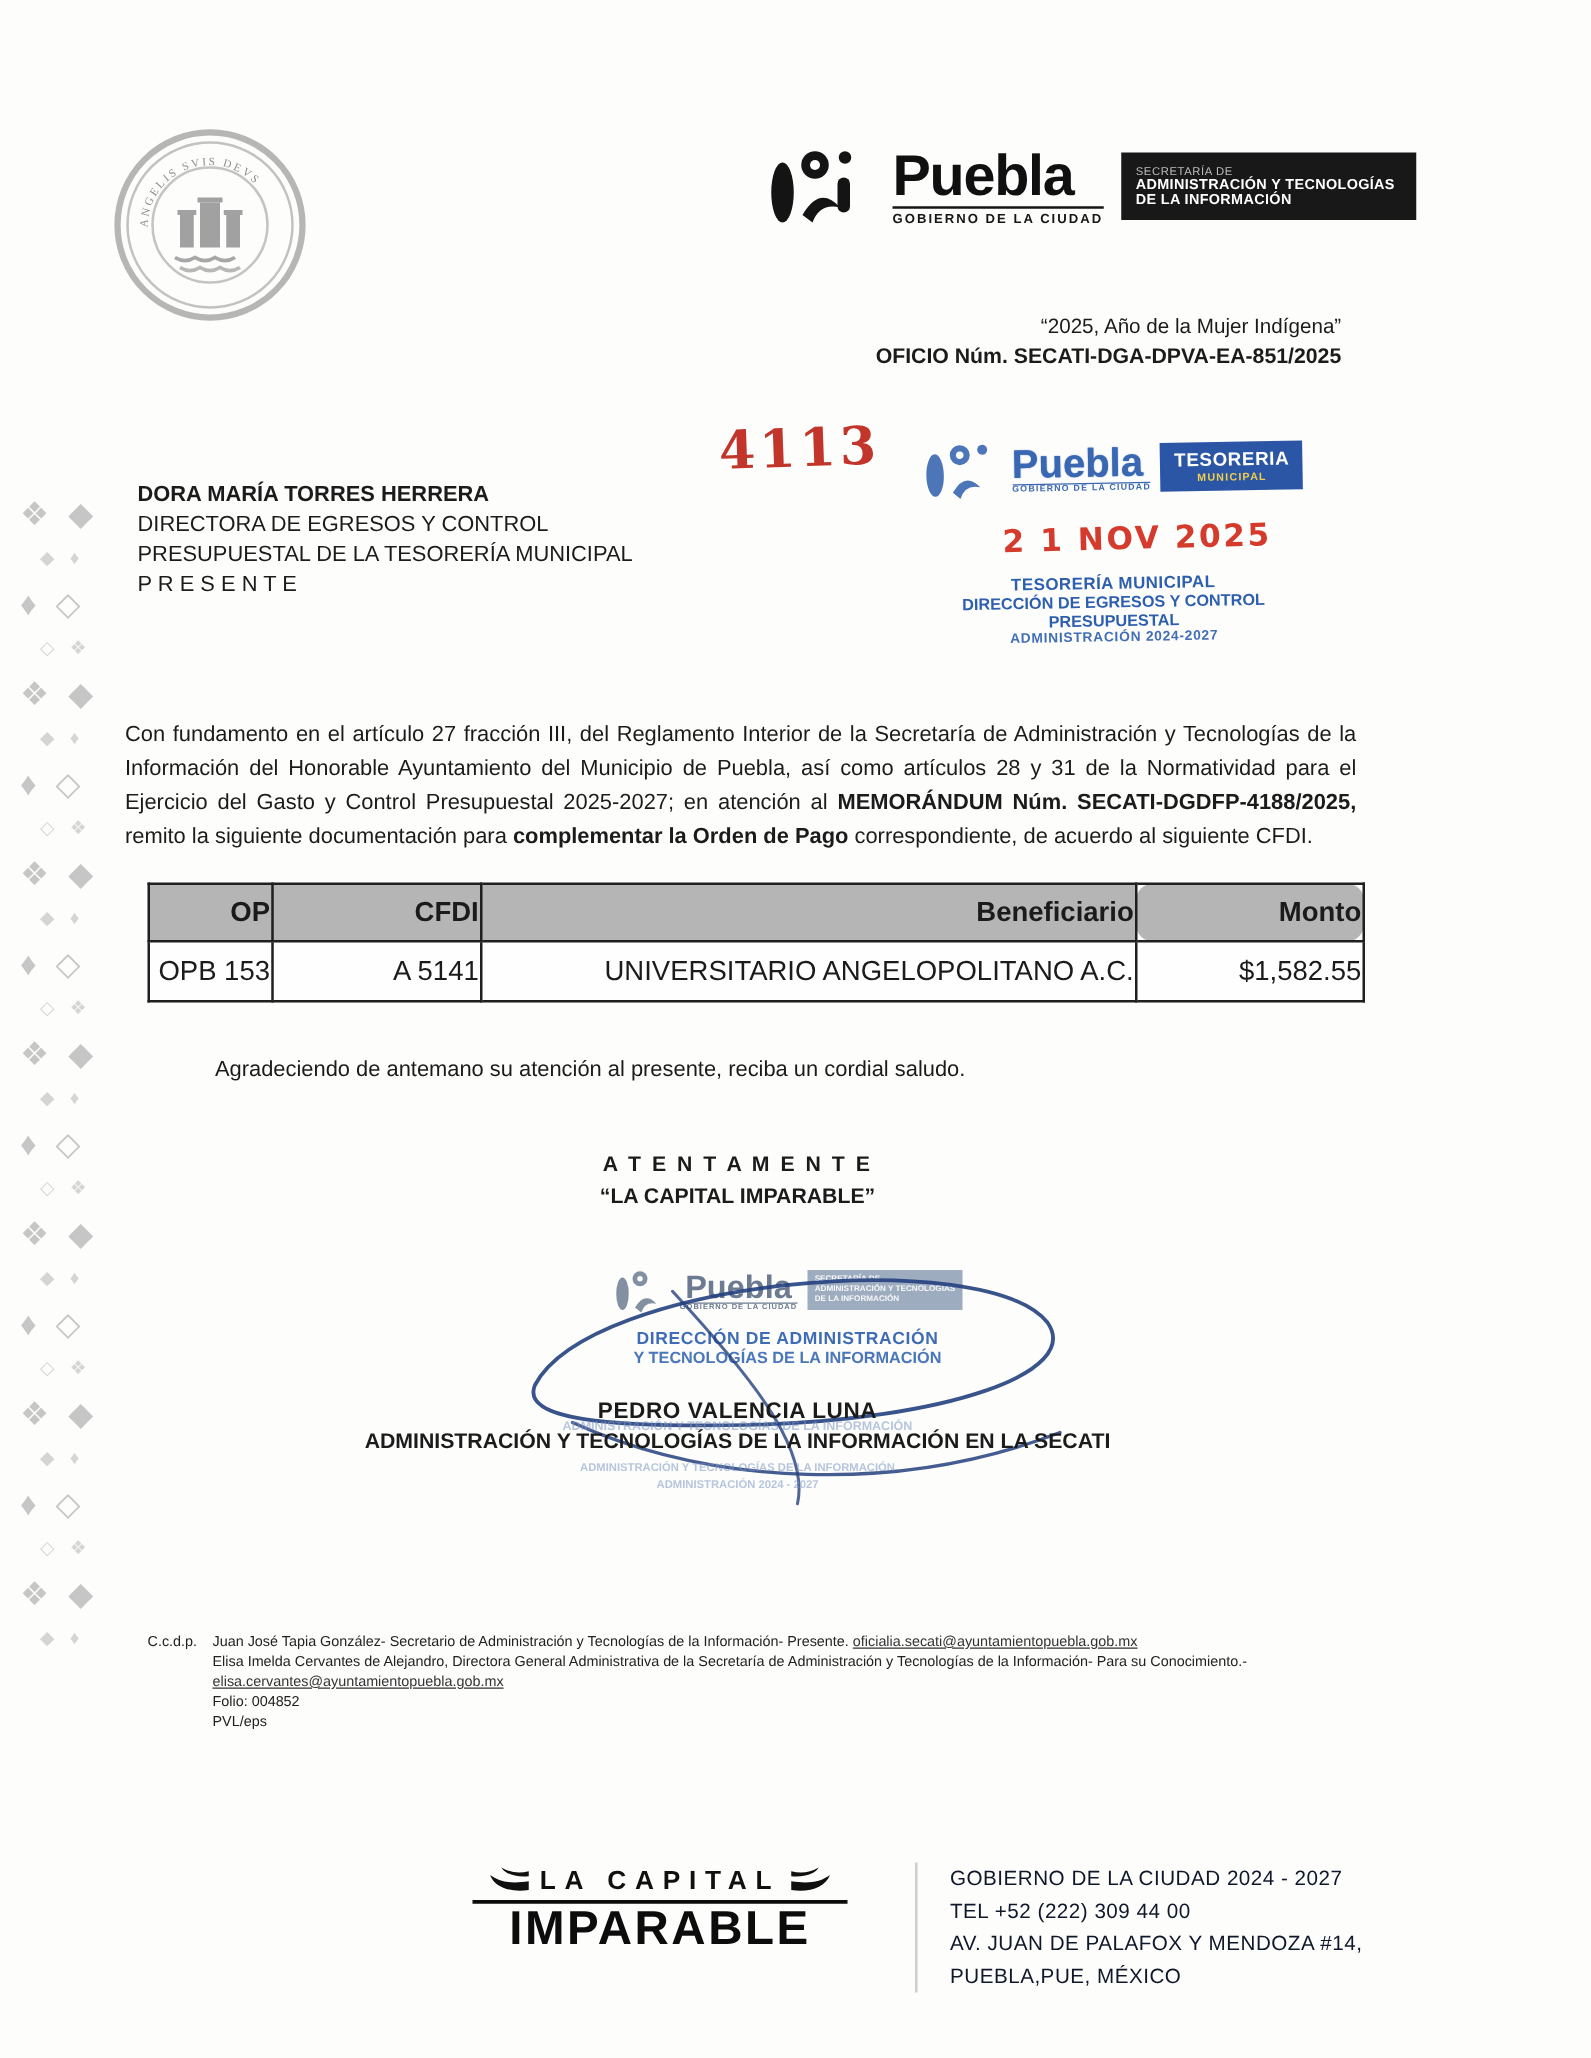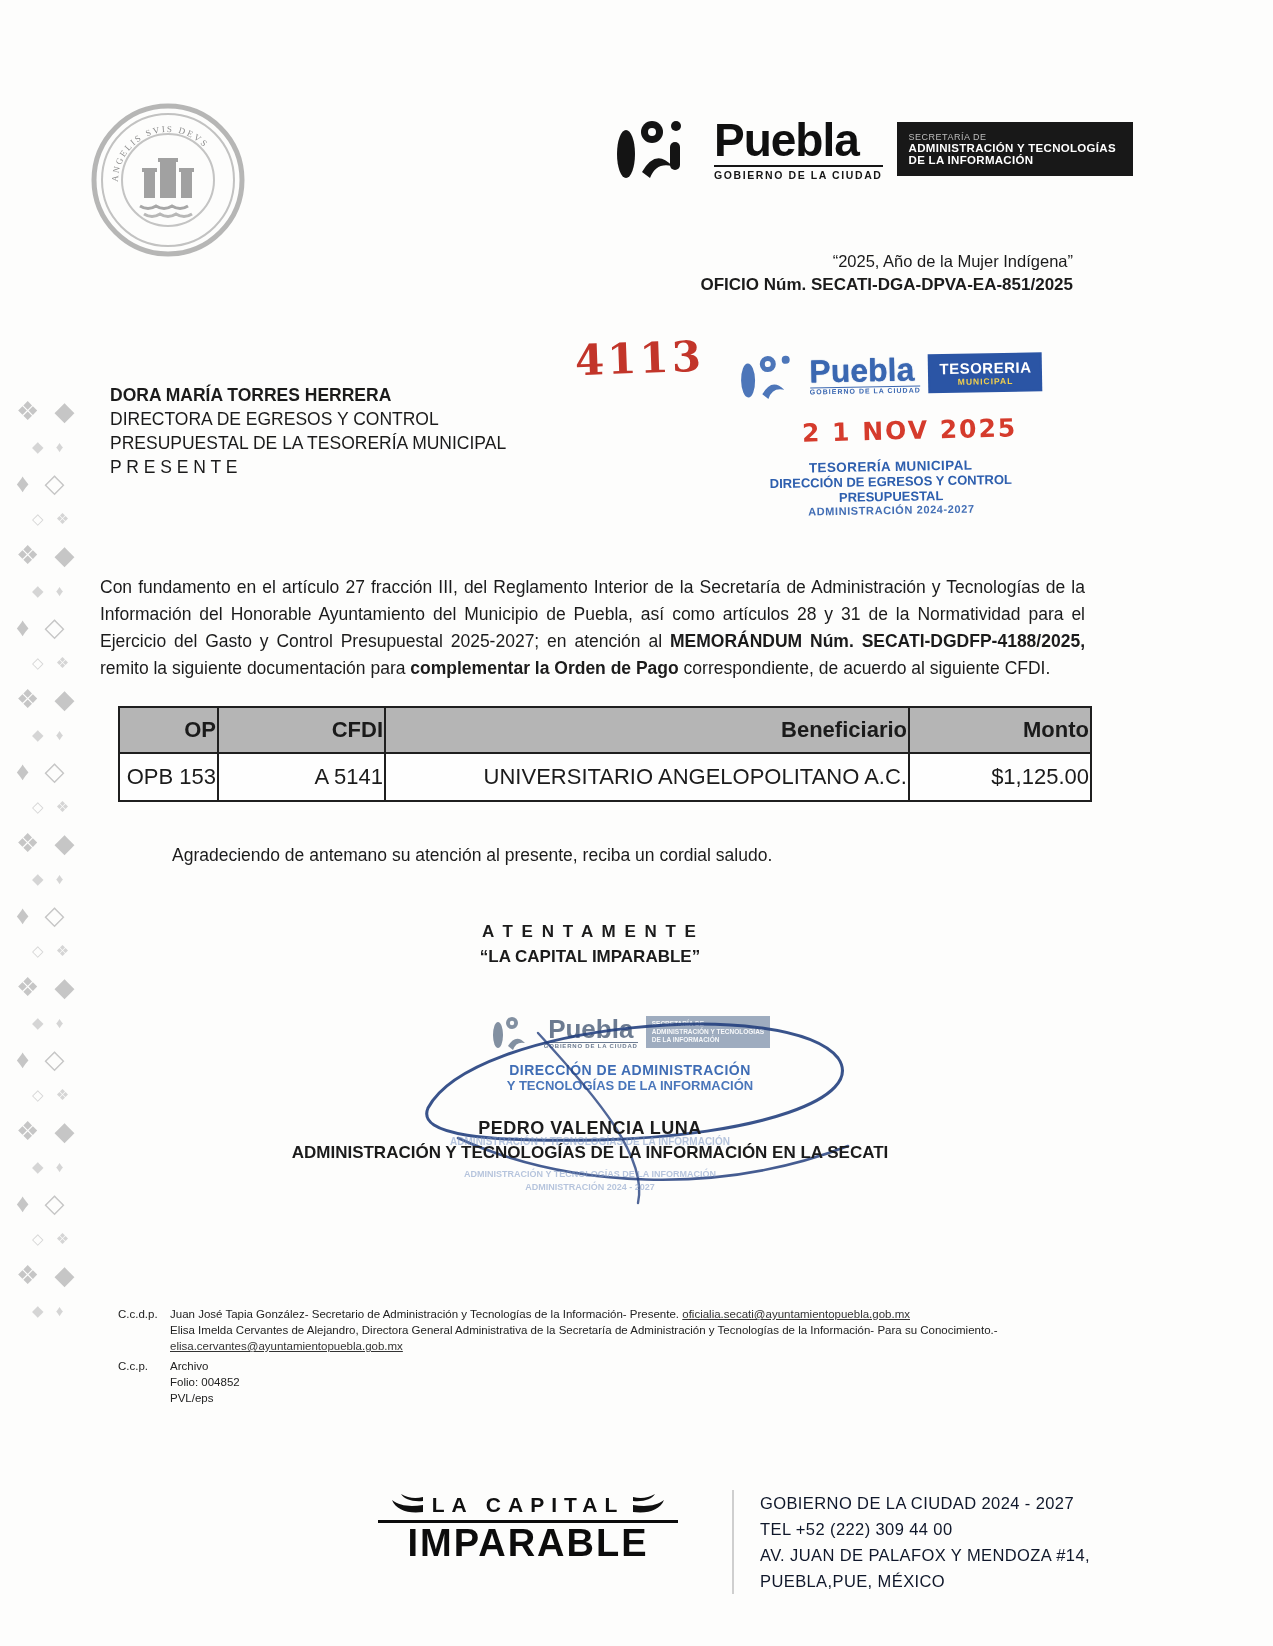--- a/index.html
+++ b/index.html
@@ -56,21 +56,21 @@
 
   
   .body-par{left:100px;top:556px;width:985px;font-size:17.5px;line-height:27px;text-align:justify;}
   .body-par .b{font-weight:700;}
 
   
   table.cfdi{left:118px;top:706px;position:absolute;border-collapse:collapse;}
   table.cfdi th,table.cfdi td{border:2.5px solid #1f1f1f;text-align:right;font-size:22px;margin-top:26px;}
   table.cfdi th{background:#b5b5b5;font-weight:700;height:42px;}
   table.cfdi td{height:44px;background:#fefefe;}
-  .col-op{width:95px;}.col-cfdi{width:163px;}.col-ben{width:520px;}.col-monto{width:178px;}
+  .col-op{width:95px;}.col-cfdi{width:163px;}.col-ben{width:520px;}.col-monto{width:178px;border-radius:13px;}
 
   .closing{left:172px;top:845px;font-size:17.5px;}
 
   
   .sig-center{left:60px;top:922px;width:1060px;text-align:center;font-weight:700;}
   .sig-center .s1{font-size:17px;letter-spacing:2px;}
   .sig-center .s2{font-size:17px;margin-top:5px;}
   .sig-center .s3{font-size:17px;margin-top:5px;}
 
   .sig-stamp{left:430px;top:1012px;width:400px;text-align:center;}
@@ -237,21 +237,21 @@
         <th class="col-cfdi">CFDI</th>
         <th class="col-ben">Beneficiario</th>
         <th class="col-monto">Monto</th>
       </tr>
     </thead>
     <tbody>
       <tr>
         <td>OPB 153</td>
         <td>A 5141</td>
         <td>UNIVERSITARIO ANGELOPOLITANO A.C.</td>
-        <td>$1,125.00</td>
+        <td>$1,582.55</td>
       </tr>
     </tbody>
   </table>
 
   <div class="abs closing">Agradeciendo de antemano su atención al presente, reciba un cordial saludo.</div>
 
   <div class="abs sig-center">
     <div class="s1">A T E N T A M E N T E</div>
     <div class="s3">“LA CAPITAL IMPARABLE”</div>
   </div>
@@ -297,24 +297,20 @@
     <div class="n3">ADMINISTRACIÓN Y TECNOLOGÍAS DE LA INFORMACIÓN EN LA SECATI</div>
   </div>
 
   <div class="abs cc">
     <div class="row">
       <span class="lbl">C.c.d.p.</span>
       <span><span>Juan José Tapia González- Secretario de Administración y Tecnologías de la Información- Presente. </span><span class="lnk">oficialia.secati@ayuntamientopuebla.gob.mx</span></span>
     </div>
     <div class="ind">Elisa Imelda Cervantes de Alejandro, Directora General Administrativa de la Secretaría de Administración y Tecnologías de la Información- Para su Conocimiento.-</div>
     <div class="ind"><span class="lnk">elisa.cervantes@ayuntamientopuebla.gob.mx</span></div>
-    <div class="row" style="margin-top:4px;">
-      <span class="lbl">C.c.p.</span>
-      <span>Archivo</span>
-    </div>
     <div class="ind">Folio: 004852</div>
     <div class="ind">PVL/eps</div>
   </div>
 
   <div class="abs brand">
     <div class="brand-top">
       <svg width="34" height="26" viewBox="0 0 34 26">
         <path d="M33 20 C 18 22, 6 18, 2 8 C 10 14, 20 15, 33 13 Z" fill="#101010"></path>
         <path d="M33 9 C 22 10, 14 7, 11 2 C 18 6, 25 7, 33 5 Z" fill="#101010"></path>
       </svg>

